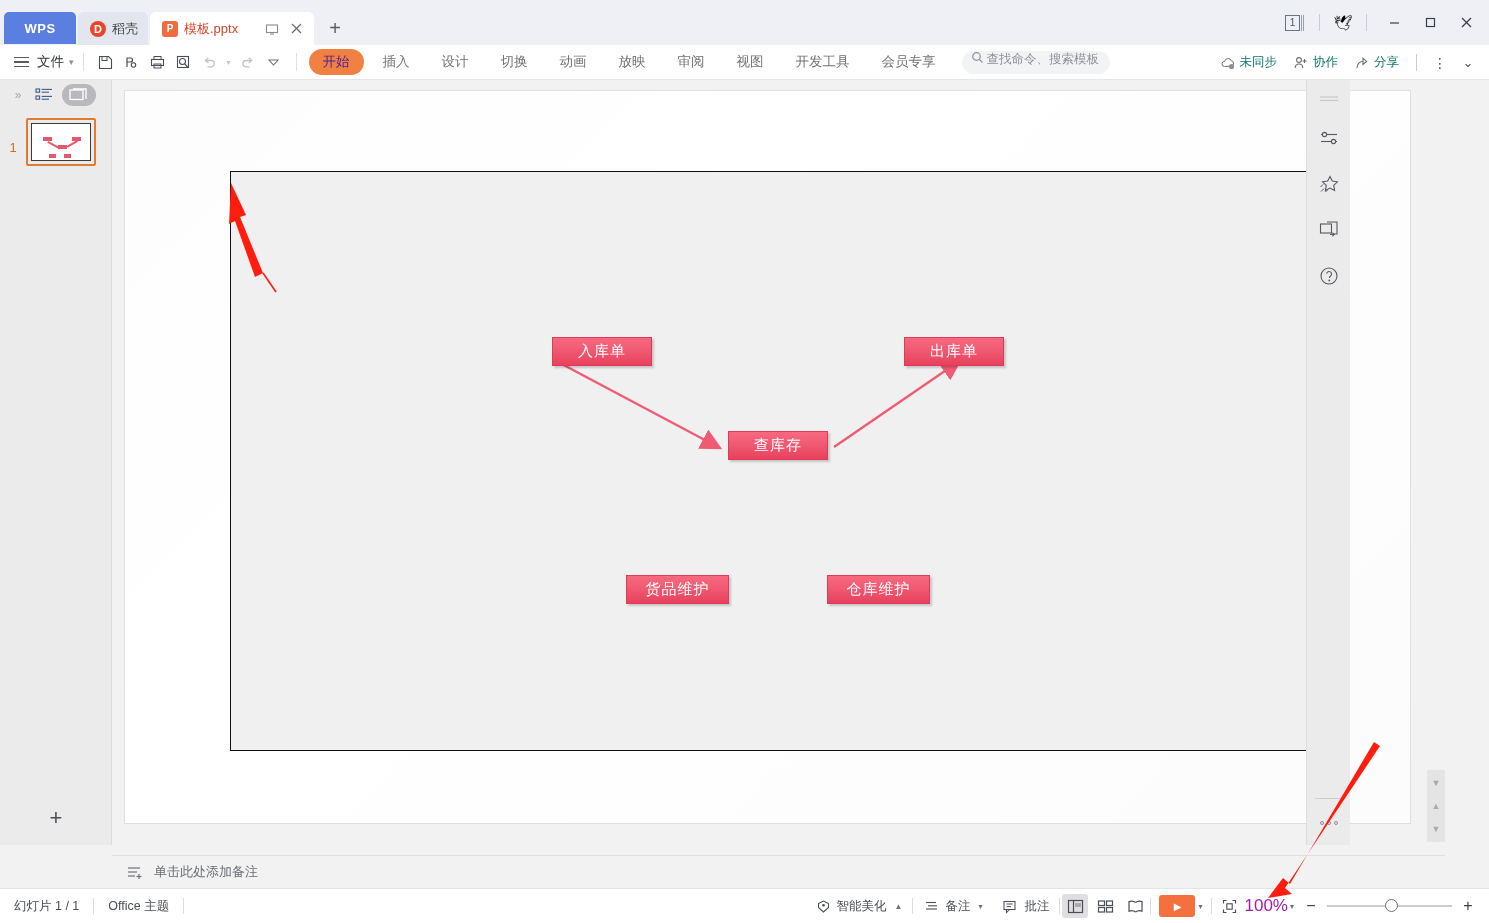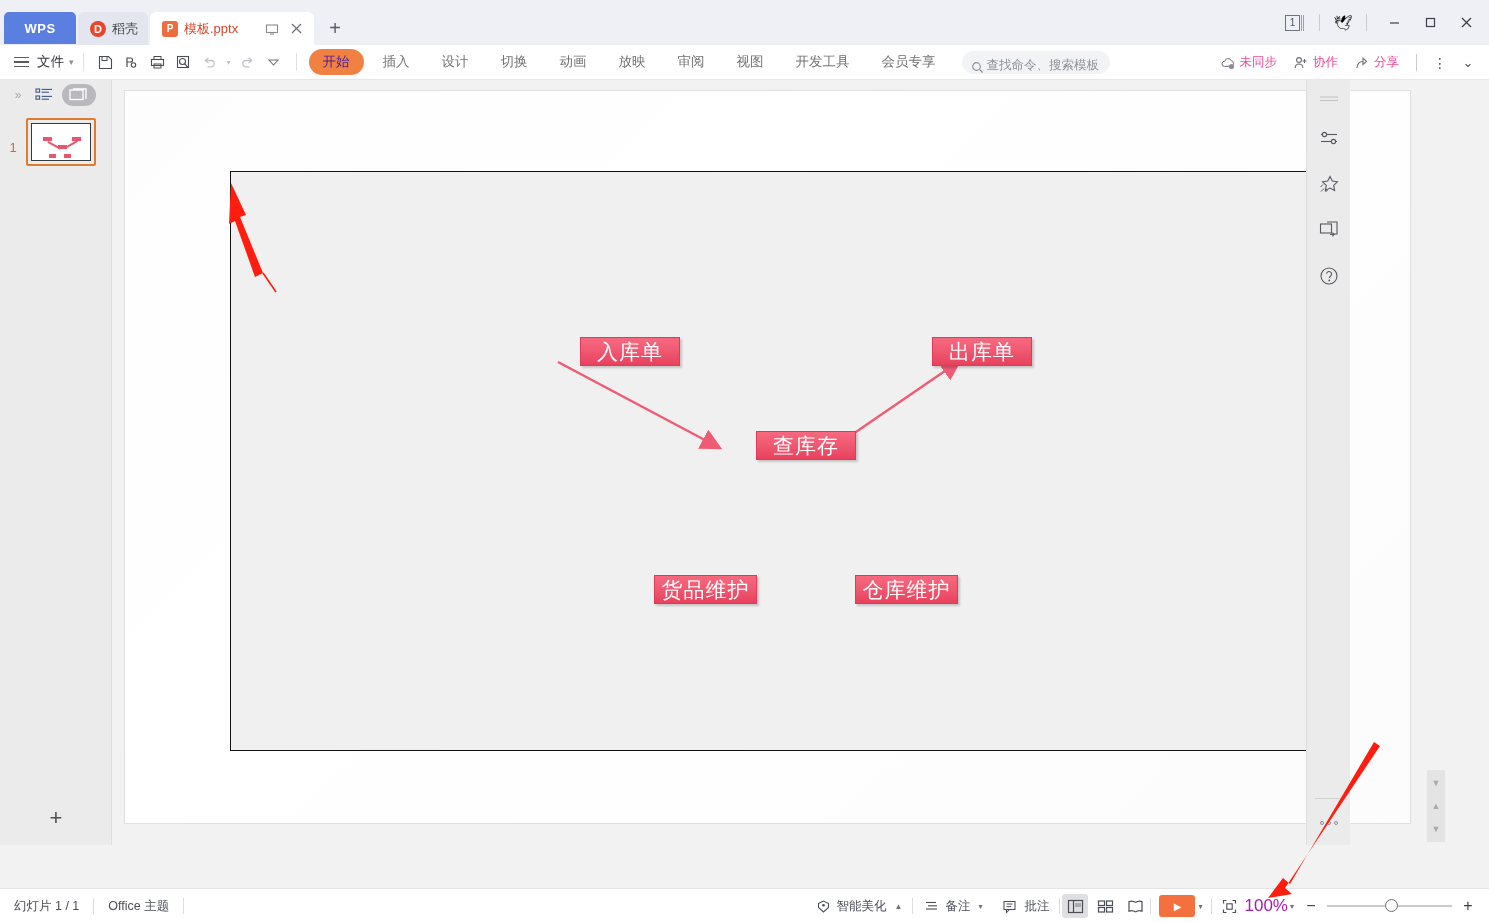--- a/index.html
+++ b/index.html
@@ -85,31 +85,31 @@
   .rb-sep { width: 1px; height: 18px; background: #e0e0e3; margin: 0 9px; }
   .qicon { width: 26px; height: 26px; display: flex; align-items: center; justify-content: center;
     color: #4a4d55; }
   .qicon.dim { color: #c2c4ca; }
   .menutab {
     font-size: 13.5px; color: #737373; padding: 4px 13px; margin: 0 3px;
     border-radius: 13px; white-space: nowrap;
   }
   .menutab.active { background: #f08142; color: #4c1d95; padding: 4px 14px; }
   .searchbox {
-    display: flex; align-items: flex-end; gap: 3px;
+    display: flex; align-items: flex-start; gap: 3px;
     background: #f2f3f5; border-radius: 14px; height: 23px;
     padding: 0 11px 0 9px; margin-left: 10px;
     font-size: 12.5px; color: #8e9099;
   }
   .ribbon-right {
     position: absolute; right: 0; top: 0; height: 35px;
     display: flex; align-items: center; padding-right: 8px; gap: 2px;
   }
   .rr-item { display: flex; align-items: center; gap: 4px; font-size: 12.5px;
-    color: #ec4899; padding: 0 7px; }
+    color: #0f766e; padding: 0 7px; }
 
   
   .leftpanel {
     position: absolute; left: 0; top: 80px; width: 112px; height: 765px;
     background: #ebebeb; border-right: 1px solid #dcdcdc;
   }
   .lp-head { height: 30px; display: flex; align-items: center; padding-left: 6px; gap: 0; }
   .lp-collapse { width: 24px; height: 24px; display: flex; align-items: center;
     justify-content: center; color: #a8a8ae; font-size: 12px; }
   .lp-outline { width: 28px; height: 26px; display:flex; align-items:center; justify-content:center; }
@@ -149,27 +149,26 @@
   }
   .flow-frame {
     position: absolute; left: 105px; top: 80px; width: 1100px; height: 580px;
     border: 1px solid #111; background: #f0f0f0;
   }
   .annot {
     position: absolute; color: #ff1d0f; font-size: 19px; line-height: 25px;
     white-space: pre-line; font-family: "Liberation Sans", sans-serif;
   }
   .node {
-    position: absolute; color: #fff; font-size: 21px;
+    position: absolute; color: #fff; font-size: 15px;
     display: flex; align-items: center; justify-content: center;
     background: linear-gradient(180deg, #f7697f 0%, #f05a72 45%, #e8415d 100%);
     border: 1px solid #e03a58;
     box-shadow: 1.5px 1.5px 2px rgba(0,0,0,.18);
     letter-spacing: 1px;
-    margin-left: 28px;
   }
   .scrollbar-h {
     position: absolute; left: 112px; bottom: 0px; width: 1333px; height: 22px;
     background: #f2f2f2; display: flex; align-items: center;
   }
   .sb-arrow { width: 14px; height: 22px; display: flex; align-items: center;
     justify-content: center; color: #9a9a9e; font-size: 9px; }
   .sb-track { flex: 1; height: 13px; background: #f7f7f7; border: 1px solid #d5d5d5;
     border-radius: 7px; }
   .vnav {
@@ -525,20 +524,32 @@
       </svg>
     </div>
     <div class="rb-divider"></div>
     <div class="rb-dots">
       <i></i>
         <i></i>
         <i></i>
     </div>
   </div>
 
+  <div class="notesbar">
+    <span class="notes-ico">
+      <svg width="18" height="18" viewBox="0 0 18 18">
+        <line x1="2" y1="5" x2="14" y2="5" stroke="#6e7178" stroke-width="1.2"></line>
+        <line x1="2" y1="9" x2="11" y2="9" stroke="#6e7178" stroke-width="1.2"></line>
+        <line x1="2" y1="13" x2="9" y2="13" stroke="#6e7178" stroke-width="1.2"></line>
+        <line x1="13" y1="11" x2="13" y2="16" stroke="#6e7178" stroke-width="1.2"></line>
+        <line x1="10.5" y1="13.5" x2="15.5" y2="13.5" stroke="#6e7178" stroke-width="1.2"></line>
+      </svg>
+    </span>
+    <span class="notes-text">单击此处添加备注</span>
+  </div>
 
   <div class="statusbar">
     <span class="sb-text">幻灯片 1 / 1</span>
     <span class="sb-div"></span>
     <span class="sb-text">Office 主题</span>
     <span class="sb-div"></span>
 
     <div class="sb-right">
       <div class="sb-item">
         <svg width="15" height="15" viewBox="0 0 15 15">

